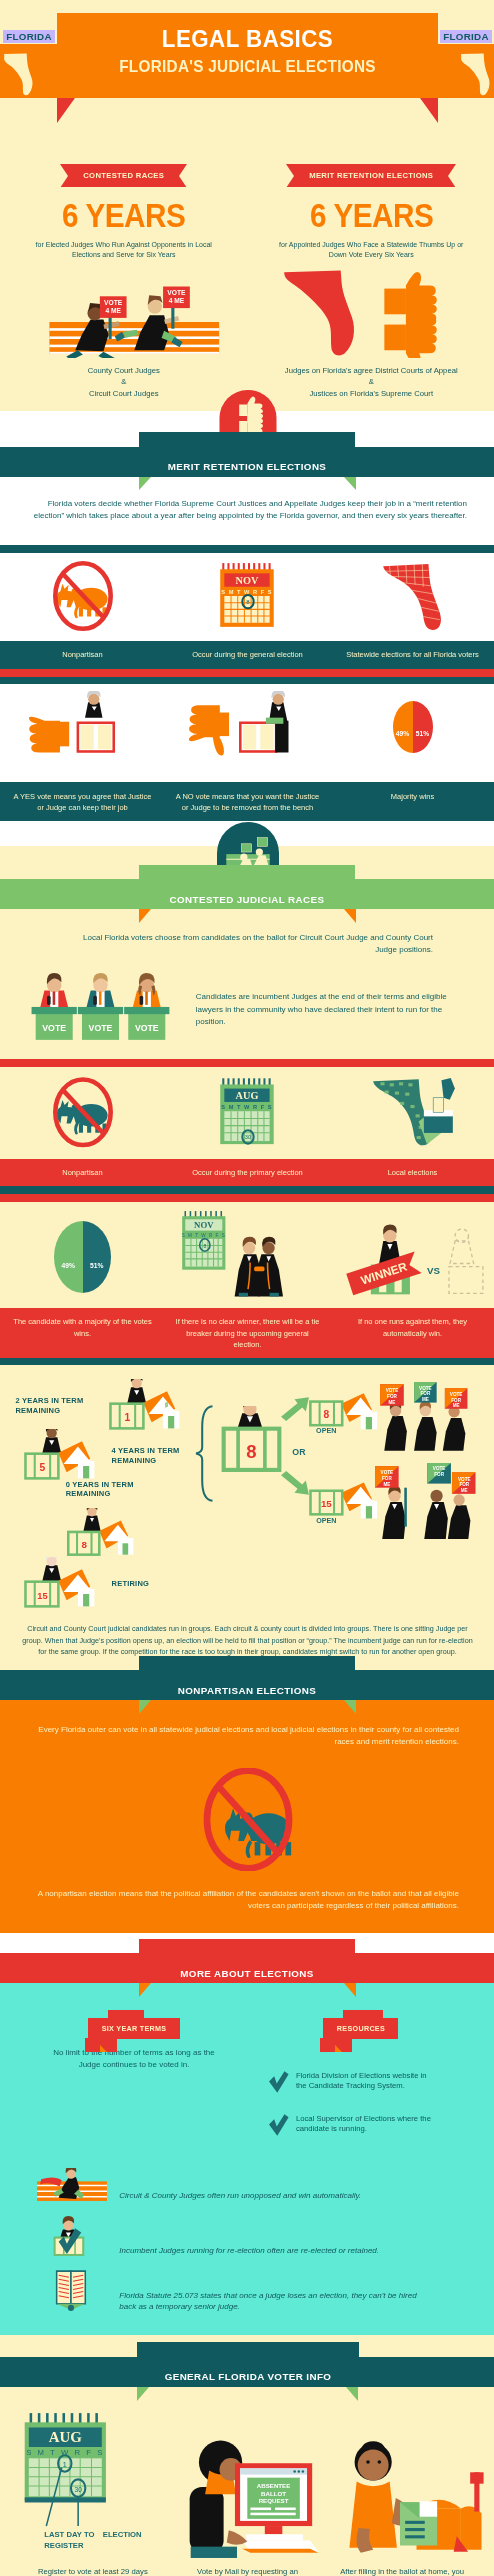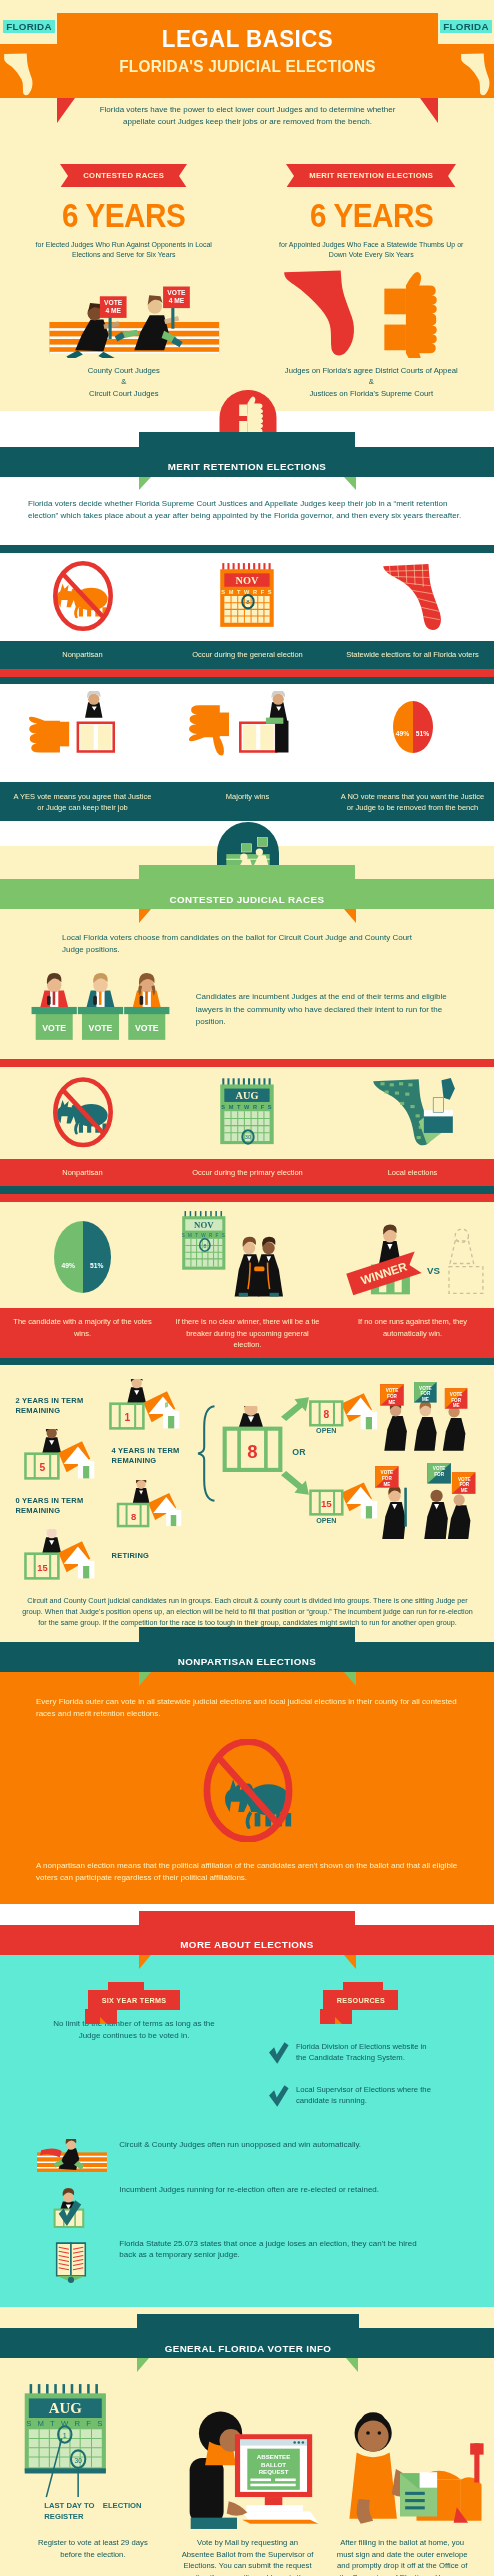--- a/index.html
+++ b/index.html
@@ -43,22 +43,22 @@
     letter-spacing: 0.5px; padding-top: 12.4px;
     font-family: "Liberation Sans Narrow", "Liberation Sans", sans-serif;
     transform: scaleX(0.93);
   }
   .hdr-sub {
     font-size: 16.5px; font-weight: bold; color: #fdf3c2;
     letter-spacing: 0.3px; margin-top: 4.1px;
     transform: scaleX(0.93);
   }
   .fl-word {
-    position: absolute; top: 20px; z-index: 4;
-    background: #5eead4; color: #10595f;
+    position: absolute; top: 30px; z-index: 4;
+    background: #c4b5fd; color: #10595f;
     font-size: 9.8px; font-weight: bold; letter-spacing: 0.3px;
     padding: 1px 3.1px;
   }
   .fl-word.l { left: 3.1px; }
   .fl-word.r { right: 3.1px; }
   .fl-shape { position: absolute; top: 52px; z-index: 4; }
   .fl-shape.l { left: 3.1px; }
   .fl-shape.r { right: 3.1px; }
 
   .hdr-intro-wrap {
@@ -120,21 +120,21 @@
   }
   .sect-dome {
     position: absolute; left: 50%; transform: translateX(-50%);
     width: 57px; height: 57px;
     border-radius: 28px 28px 0 0;
   }
   .tri-l, .tri-r { position: absolute; width: 0; height: 0; }
 
   
   .para {
-    text-align: left; font-size: 8px; line-height: 1.5;
+    text-align: right; font-size: 8px; line-height: 1.5;
     padding: 15.5px 31px;
   }
   .icon-row { display: flex; }
   .icon-cell { flex: 1; text-align: center; padding: 7.2px 5.2px; }
   .label-row { display: flex; }
   .label-cell {
     flex: 1; text-align: center; font-size: 7.5px; line-height: 1.5;
     padding: 8.2px 9.3px; color: #fdf3c2;
   }
   .hr-red { height: 8.2px; background: #e6342e; }
@@ -165,21 +165,21 @@
 
   
   .mini-ribbon {
     display: inline-block; position: relative;
     background: #e6342e; color: #fdf3c2;
     font-size: 7.2px; font-weight: bold; letter-spacing: 0.3px;
     padding: 5.7px 13.4px;
   }
   .bullet-row { display: flex; align-items: flex-start; gap: 7.2px; margin-bottom: 8.2px; }
   .bullet-txt { font-size: 7.7px; line-height: 1.35; color: #10595f; }
-  .listrow { display: flex; align-items: flex-start; gap: 11.3px; padding: 5.2px 0 5.2px 36px; }
+  .listrow { display: flex; align-items: flex-end; gap: 11.3px; padding: 5.2px 0 5.2px 36px; font-style: italic; }
   .listrow .tx { font-size: 8px; line-height: 1.4; color: #10595f; }
 
   
   .voter-cols { display: flex; background: #fdf3c2; padding: 5.2px 15.5px 20.6px; }
   .voter-col { flex: 1; text-align: center; font-size: 7.7px; line-height: 1.5; padding: 0 11.3px; color: #10595f; }
 </style>
 </head>
 <body>
 
 <div class="page">
@@ -202,21 +202,20 @@
     </span>
 
     <div class="hdr-banner">
       <div class="hdr-title">LEGAL BASICS</div>
       <div class="hdr-sub">FLORIDA'S JUDICIAL ELECTIONS</div>
     </div>
 
     <div class="hdr-intro-wrap">
       <div class="notch-l"></div>
       <div class="notch-r"></div>
-      <div class="hdr-intro">Florida voters have the power to elect lower court Judges and to determine whether appellate court Judges keep their jobs or are removed from the bench.</div>
     </div>
   </div>
 
   <div class="two-col">
 
     <div class="col">
       <div class="ribbon">CONTESTED RACES</div>
       <div class="bignum">6 YEARS</div>
       <div class="smalltext" style="padding:0 28px;">for Elected Judges Who Run Against Opponents in Local Elections and Serve for Six Years</div>
 
@@ -430,22 +429,22 @@
           <div class="half lh" style="background:#f97d00;"></div>
           <div class="half rh" style="background:#e6342e;"></div>
           <span class="pct l">49%</span>
           <span class="pct r">51%</span>
         </div>
       </div>
     </div>
 
     <div class="label-row" style="background:#10595f;">
       <div class="label-cell">A YES vote means you agree that Justice or Judge can keep their job</div>
+      <div class="label-cell">A NO vote means that you want the Justice or Judge to be removed from the bench</div>
       <div class="label-cell">Majority wins</div>
-      <div class="label-cell">A NO vote means that you want the Justice or Judge to be removed from the bench</div>
     </div>
   </div>
 
   <div style="background:#fff;height:25px;"></div>
   <div style="background:#fdf3c2;height:33px;position:relative;">
     <div class="sect-dome" style="background:#10595f;bottom:0;width:62px;height:57px;border-radius:31px 31px 0 0;">
       <svg width="62" height="57" viewBox="0 0 120 110">
         <rect x="18" y="62" width="84" height="46" fill="#72bd6e"></rect>
         <g stroke="#fdf3c2" stroke-width="2">
             <line x1="18" y1="72" x2="102" y2="72"></line>
@@ -725,21 +724,21 @@
             <rect x="120" y="62" width="32" height="34" fill="#fff"></rect>
             <rect x="130" y="72" width="12" height="24" fill="#72bd6e"></rect>
             <rect x="18" y="48" width="64" height="48" fill="none" stroke="#72bd6e" stroke-width="5"></rect>
             <line x1="36" y1="48" x2="36" y2="96" stroke="#72bd6e" stroke-width="4"></line>
             <line x1="66" y1="48" x2="66" y2="96" stroke="#72bd6e" stroke-width="4"></line>
             <text x="51" y="82" font-family="Liberation Sans, sans-serif" font-size="20" font-weight="bold" fill="#e6342e" text-anchor="middle">5</text>
           </svg>
           <div class="grp-label" style="width:82px;">4 YEARS IN TERM REMAINING</div>
         </div>
 
-        <div style="display:flex;align-items:center;gap:15px;margin-top:-3.1px;">
+        <div style="display:flex;align-items:center;gap:9px;margin-top:-3.1px;flex-direction:column;">
           <div class="grp-label" style="width:82px;">0 YEARS IN TERM REMAINING</div>
           <svg width="93" height="52" viewBox="0 0 180 100">
             <path d="M52 14 h20 l7 32 h-34 z" fill="#111"></path>
             <circle cx="62" cy="7" r="9" fill="#e8b98e"></circle>
               <path d="M52 5 q10 -13 20 -1 q2 -13 -10 -13 q-12 0 -10 14z" fill="#5b3a22"></path>
             <path d="M58 19 l4 8 l4 -8 z" fill="#fff"></path>
             <path d="M76 44 l42 -20 l14 30 l-42 24 z" fill="#f97d00"></path>
             <path d="M112 32 l26 32 h-52 z" fill="#fff"></path>
             <rect x="112" y="58" width="30" height="32" fill="#fff"></rect>
             <rect x="121" y="68" width="11" height="22" fill="#72bd6e"></rect>

